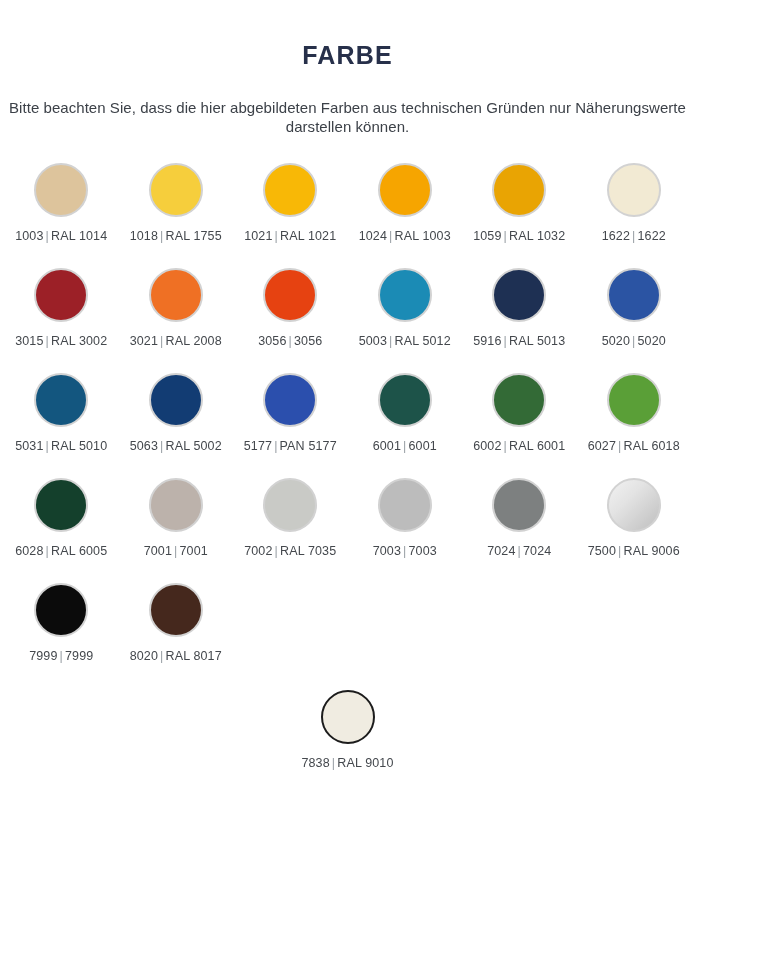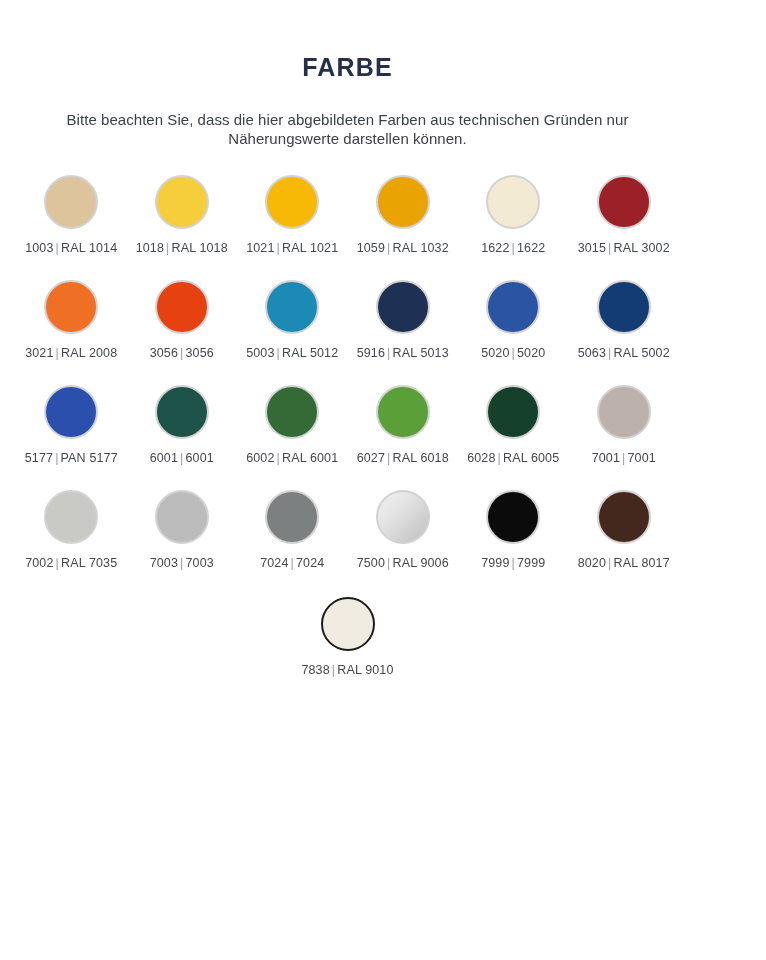--- a/index.html
+++ b/index.html
@@ -13,21 +13,21 @@
     background: #ffffff;
     font-family: "Liberation Sans", "DejaVu Sans", sans-serif;
     color: #44484d;
     overflow: hidden;
   }
   .page {
     width: 695px;
     height: 960px;
     position: relative;
     box-sizing: border-box;
-    padding: 16px;
+    padding: 4px;
   }
   .page-title {
     text-align: center;
     font-size: 25px;
     font-weight: bold;
     letter-spacing: 1.2px;
     color: #27304a;
     margin: 0;
     padding-top: 38px;
     line-height: 1.1;
@@ -103,27 +103,31 @@
 
   <p class="disclaimer">Bitte beachten Sie, dass die hier abgebildeten Farben aus technischen Gründen nur Näherungswerte darstellen können.</p>
 
   <ul class="swatch-grid">
       <li class="swatch-cell">
         <span class="swatch-dot" style="background: rgb(221, 196, 156);"></span>
         <span class="swatch-label"><span>1003</span><span class="sep">|</span><span>RAL 1014</span></span>
       </li>
       <li class="swatch-cell">
         <span class="swatch-dot" style="background: rgb(246, 206, 60);"></span>
-        <span class="swatch-label"><span>1018</span><span class="sep">|</span><span>RAL 1018</span></span>
+        <span class="swatch-label"><span>1018</span><span class="sep">|</span><span>RAL 1755</span></span>
       </li>
       <li class="swatch-cell">
         <span class="swatch-dot" style="background: rgb(248, 184, 6);"></span>
         <span class="swatch-label"><span>1021</span><span class="sep">|</span><span>RAL 1021</span></span>
       </li>
       <li class="swatch-cell">
+        <span class="swatch-dot" style="background: rgb(246, 165, 0);"></span>
+        <span class="swatch-label"><span>1024</span><span class="sep">|</span><span>RAL 1003</span></span>
+      </li>
+      <li class="swatch-cell">
         <span class="swatch-dot" style="background: rgb(233, 164, 3);"></span>
         <span class="swatch-label"><span>1059</span><span class="sep">|</span><span>RAL 1032</span></span>
       </li>
       <li class="swatch-cell">
         <span class="swatch-dot" style="background: rgb(242, 234, 211);"></span>
         <span class="swatch-label"><span>1622</span><span class="sep">|</span><span>1622</span></span>
       </li>
       <li class="swatch-cell">
         <span class="swatch-dot" style="background: rgb(156, 32, 39);"></span>
         <span class="swatch-label"><span>3015</span><span class="sep">|</span><span>RAL 3002</span></span>
@@ -142,20 +146,24 @@
       </li>
       <li class="swatch-cell">
         <span class="swatch-dot" style="background: rgb(30, 48, 83);"></span>
         <span class="swatch-label"><span>5916</span><span class="sep">|</span><span>RAL 5013</span></span>
       </li>
       <li class="swatch-cell">
         <span class="swatch-dot" style="background: rgb(43, 84, 163);"></span>
         <span class="swatch-label"><span>5020</span><span class="sep">|</span><span>5020</span></span>
       </li>
       <li class="swatch-cell">
+        <span class="swatch-dot" style="background: rgb(19, 86, 127);"></span>
+        <span class="swatch-label"><span>5031</span><span class="sep">|</span><span>RAL 5010</span></span>
+      </li>
+      <li class="swatch-cell">
         <span class="swatch-dot" style="background: rgb(18, 60, 115);"></span>
         <span class="swatch-label"><span>5063</span><span class="sep">|</span><span>RAL 5002</span></span>
       </li>
       <li class="swatch-cell">
         <span class="swatch-dot" style="background: rgb(43, 79, 173);"></span>
         <span class="swatch-label"><span>5177</span><span class="sep">|</span><span>PAN 5177</span></span>
       </li>
       <li class="swatch-cell">
         <span class="swatch-dot" style="background: rgb(29, 83, 73);"></span>
         <span class="swatch-label"><span>6001</span><span class="sep">|</span><span>6001</span></span>

